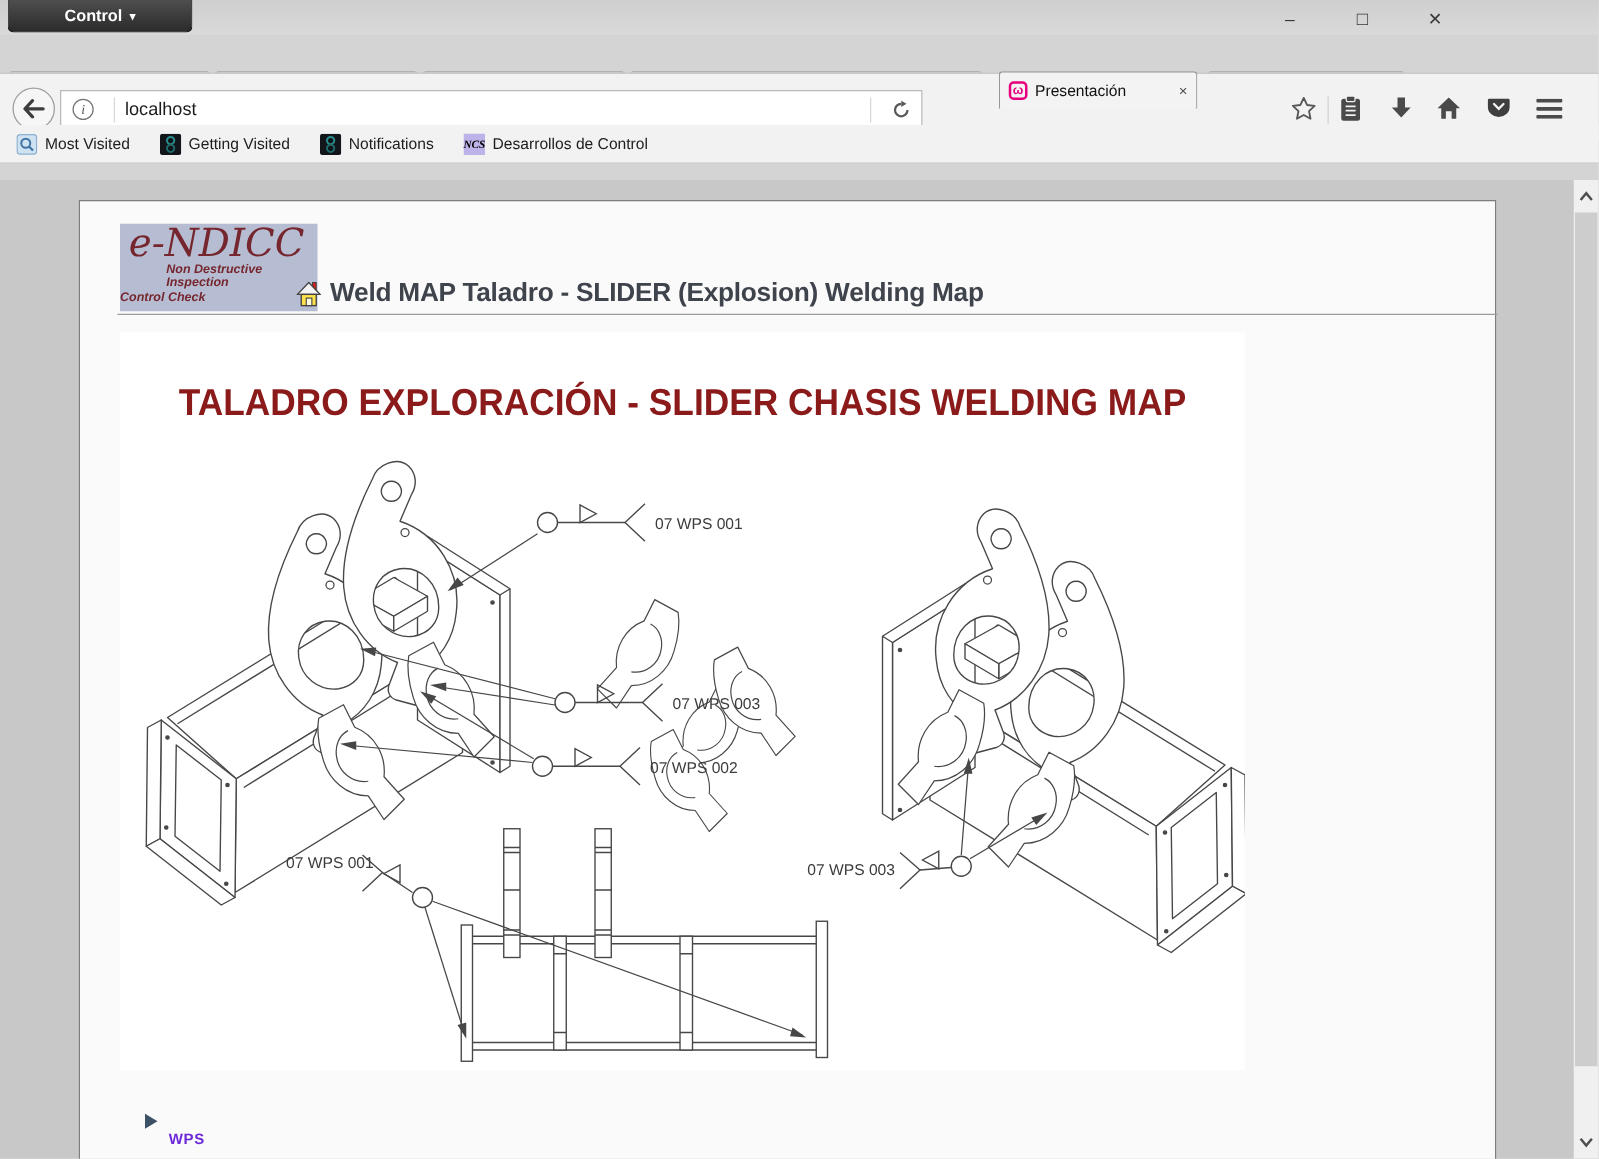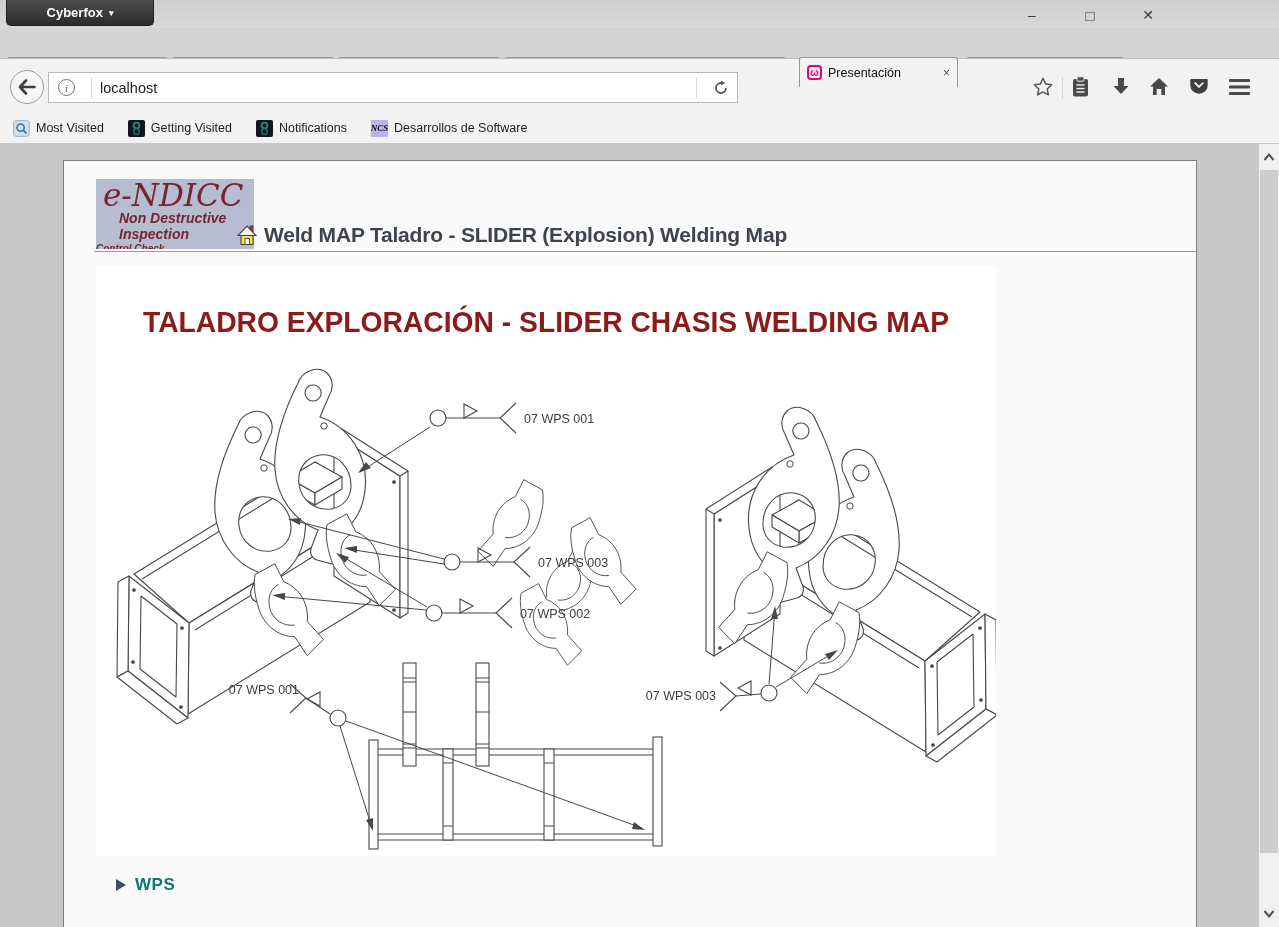--- a/index.html
+++ b/index.html
@@ -56,54 +56,54 @@
   .search-field { position:absolute; left:752px; top:13px; width:260px; height:31px; background:#fff;
                   border:1px solid #b9b9b9; display:flex; align-items:center; }
   .search-field svg { margin:0 7px 0 9px; flex:0 0 auto; }
   .search-input { border:none; outline:none; flex:1; font-size:14.5px; font-family:"Liberation Sans",sans-serif;
                   background:transparent; color:#333; min-width:0; }
   .search-input::placeholder { color:#8e8e8e; font-style:italic; }
   .nav-ico { position:absolute; display:flex; }
   .nav-sep { position:absolute; left:1062px; top:18px; width:1px; height:22px; background:#d2d2d2; }
 
   
-  .bookmarks { position:absolute; left:0; top:113px; width:1279px; height:31px; background:#f2f2f2;
+  .bookmarks { position:absolute; left:0; top:100px; width:1279px; height:31px; background:#f2f2f2;
                border-bottom:1px solid #c6c6c6; display:flex; align-items:center; padding-left:13px; gap:24px; }
   .bm-item { display:flex; align-items:center; gap:6px; font-size:12.5px; color:#1d1d1d; }
 
   
   .viewport { position:absolute; left:0; top:144px; width:1279px; height:783px; background:#c8c8c8; }
   .scroll-v { position:absolute; right:0; top:0; width:20px; height:783px; background:#f0f0f0; }
   .scroll-v .arrow { position:absolute; left:4px; width:12px; height:10px; }
   .scroll-thumb { position:absolute; left:1px; top:26px; width:18px; height:683px; background:#cdcdcd; }
 
   .content-frame { position:absolute; left:63px; top:16px; width:1134px; height:790px;
                    border:1px solid #7d7d7d; background:#fafafa; }
   .site-logo { position:absolute; left:32px; top:18px; width:158px; height:70px; background:#b6bdd2;
                overflow:hidden; padding-top:1px; }
   .site-logo .lg-title { font-family:"DejaVu Serif",serif; font-style:italic; font-size:31px;
                          color:#76262e; line-height:1.0; padding-left:7px; letter-spacing:0px; }
-  .site-logo .lg-sub1 { font-style:italic; font-weight:bold; font-size:14px; color:#76262e; padding-left:23px; margin-top:-1px; }
+  .site-logo .lg-sub1 { font-style:italic; font-weight:bold; font-size:10px; color:#76262e; padding-left:37px; margin-top:-1px; }
   .site-logo .lg-sub2 { font-style:italic; font-weight:bold; font-size:10px; color:#76262e; margin-top:1px; }
   .home-ico { position:absolute; left:173px; top:64px; }
   .page-heading { position:absolute; left:200px; top:62px; font-size:21px; font-weight:bold;
                   color:#3e434c; letter-spacing:-0.2px; white-space:nowrap;text-align:right; }
   .heading-rule { position:absolute; left:30px; top:90px; width:1104px; border-top:1px solid #9b9b9b; }
   .drawing { position:absolute; left:32px; top:105px; width:900px; height:590px; background:#ffffff; }
   .wps-row { position:absolute; left:52px; top:714px; display:flex; align-items:center; gap:9px; }
   .wps-tri { width:0; height:0; border-left:10px solid #3d5166; border-top:6px solid transparent;
              border-bottom:6px solid transparent; }
-  .wps-label { font-size:17px; font-weight:bold; color:#0f766e; letter-spacing:0.5px; }
+  .wps-label { font-size:12px; font-weight:bold; color:#6d28d9; letter-spacing:0.5px;margin-top:29px; }
 </style>
 </head>
 <body>
 
 <div class="titlebar">
   <div class="app-btn">
-    <span>Cyberfox</span>
+    <span>Control</span>
     <span class="caret">▾</span>
   </div>
   <div class="win-controls">
     <span class="win-btn">–</span>
     <span class="win-btn max">□</span>
     <span class="win-btn">✕</span>
   </div>
 </div>
 
 <div class="tabbar">
@@ -224,21 +224,21 @@
   <span class="bm-item">
     <svg width="17" height="17" viewBox="0 0 17 17">
       <rect width="17" height="17" rx="2" fill="#12161a"></rect>
       <circle cx="8.5" cy="5.4" r="2.9" fill="none" stroke="#2a8d8d" stroke-width="1.6"></circle>
       <circle cx="8.5" cy="11.6" r="2.9" fill="none" stroke="#1f6a6a" stroke-width="1.6"></circle>
     </svg>
     <span>Notifications</span>
   </span>
   <span class="bm-item">
     <span class="ico-ncs" style="width:17px;height:17px;">NCS</span>
-    <span>Desarrollos de Software</span>
+    <span>Desarrollos de Control</span>
   </span>
 </div>
 
 <div class="viewport">
 
   <div class="content-frame">
 
     <div class="site-logo">
       <div class="lg-title">e-NDICC</div>
       <div class="lg-sub1">Non Destructive Inspection</div>

